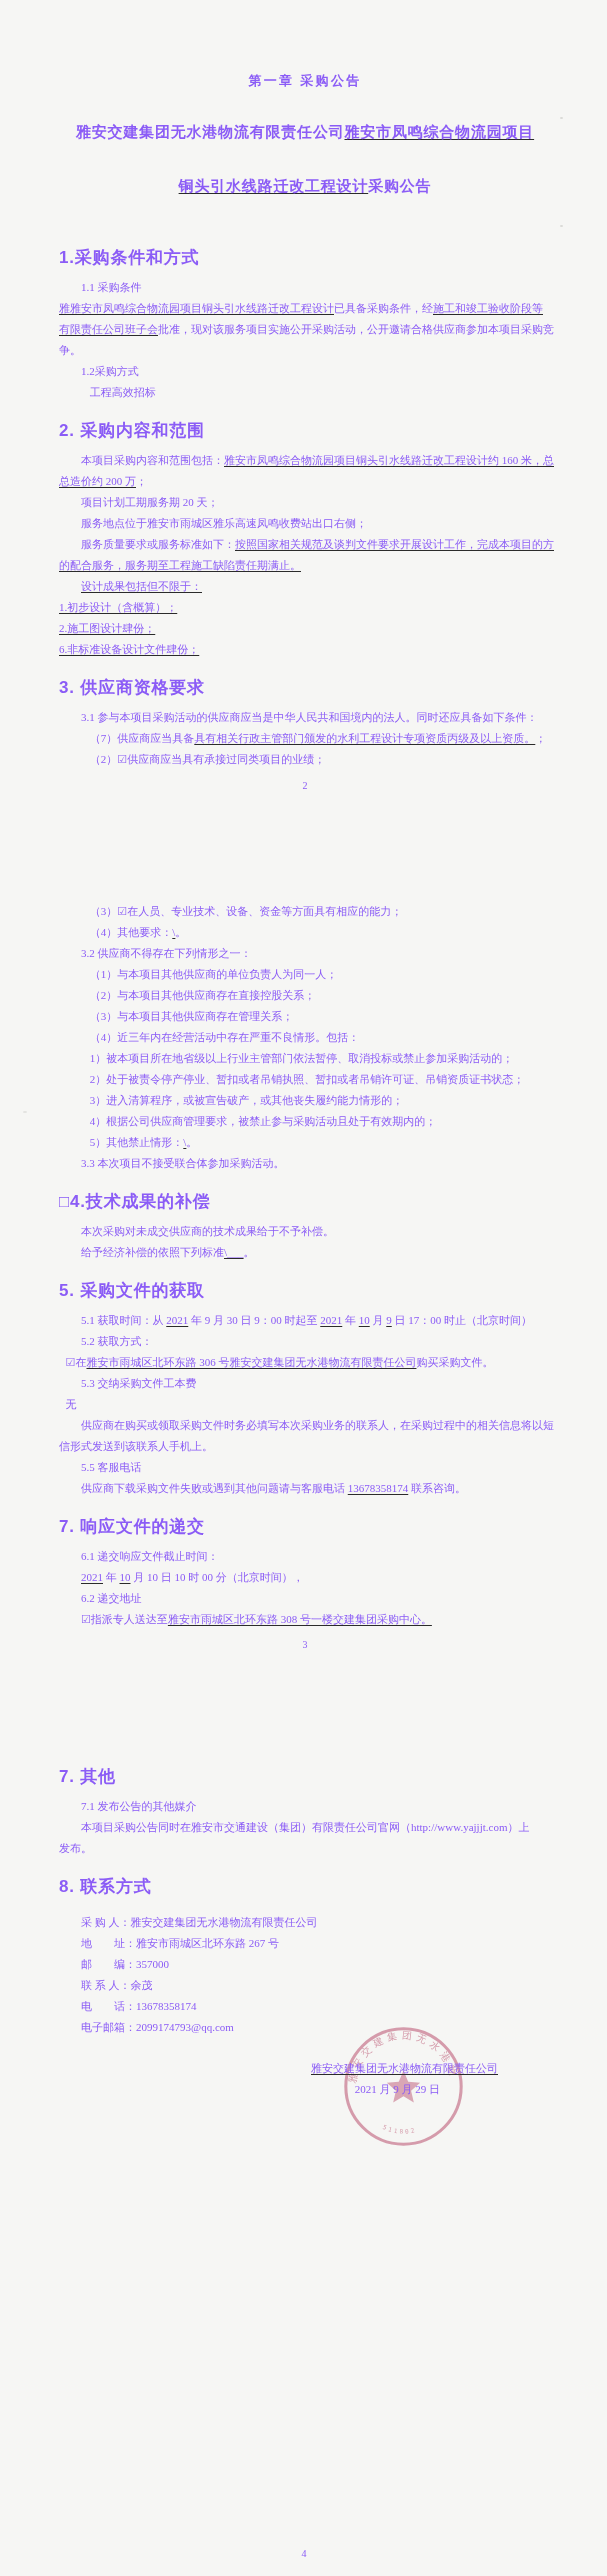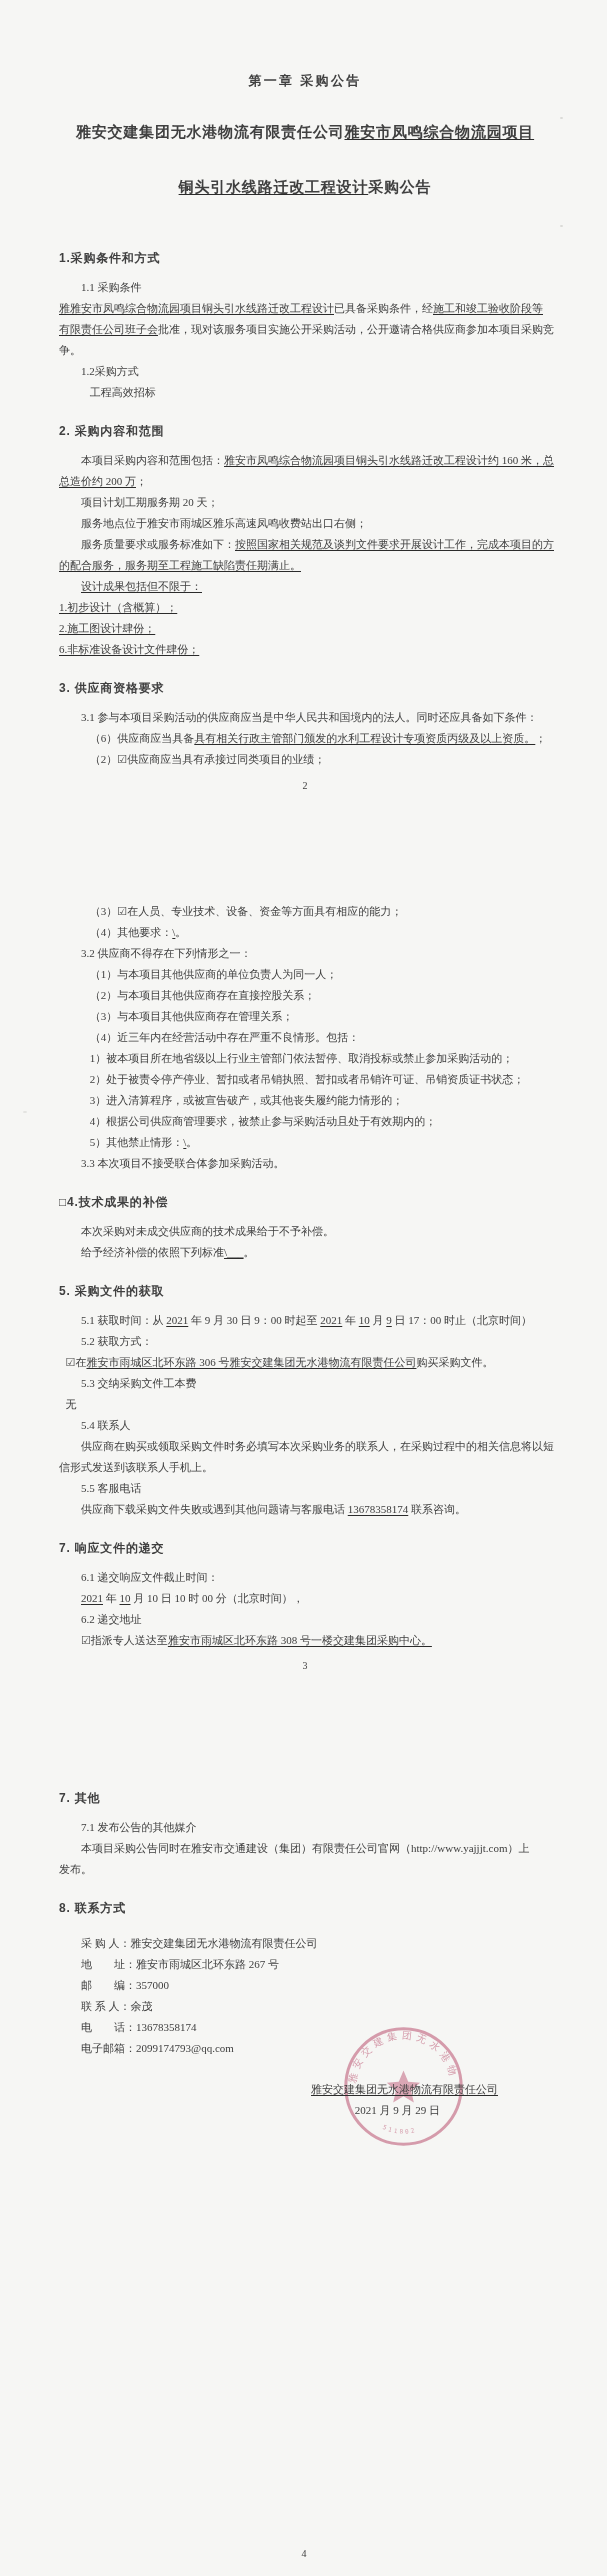--- a/index.html
+++ b/index.html
@@ -2,21 +2,21 @@
 <html style="font-size:12px"><head>
 <meta charset="utf-8">
 <style>
   html,body{margin:0;padding:0;background:#ffffff;}
   .sheet{
     position:relative;
     width:608px;height:2576px;
     margin:0;
     background:#f6f6f4;
     overflow:hidden;
-    color:#404040;
+    color:#8b5cf6;
     font-family:"Liberation Serif","DejaVu Serif",serif;
   }
   .doc{
     padding:0 57px 0 59px;
   }
   .line{
     font-size:11px;
     line-height:21px;
     white-space:nowrap;
   }
@@ -27,28 +27,28 @@
     font-family:"Liberation Sans","DejaVu Sans",sans-serif;
     font-weight:700;font-size:13px;letter-spacing:2.3px;
   }
   .t1{
     margin-top:29px;text-align:center;
     font-family:"Liberation Sans","DejaVu Sans",sans-serif;
     font-weight:700;font-size:15px;letter-spacing:0.8px;line-height:23px;
   }
   .t2{
     margin-top:33px;text-align:center;
-    font-family:Liberation Serif, serif;
+    font-family:Liberation Mono, monospace;
     font-weight:700;font-size:15px;letter-spacing:0.8px;line-height:23px;
   }
   
   .h1{
     margin-top:18px;margin-bottom:9px;
     font-family:"Liberation Sans","DejaVu Sans",sans-serif;
-    font-weight:700;font-size:12px;letter-spacing:0.8px;line-height:20px;
+    font-weight:700;font-size:17px;letter-spacing:0.8px;line-height:20px;
   }
   .mt-sec1{margin-top:49px;}
   
   .i{text-indent:2em;}
   .ii{text-indent:2.8em;}
   .s{text-indent:0.6em;}
   
   .pg{margin-top:7.6px;text-align:center;font-size:10px;line-height:15px;}
   .p4{position:absolute;left:0;right:0;top:2546px;margin:0;}
   
@@ -92,21 +92,21 @@
       <div class="line b i"><span>项目计划工期服务期 20 天；</span></div>
       <div class="line b i"><span>服务地点位于雅安市雨城区雅乐高速凤鸣收费站出口右侧；</span></div>
       <div class="line b i"><span>服务质量要求或服务标准如下：</span><span class="u">按照国家相关规范及谈判文件要求开展设计工作，完成本项目的方</span></div>
       <div class="line b"><span class="u">的配合服务，服务期至工程施工缺陷责任期满止。</span></div>
       <div class="line b i"><span class="u">设计成果包括但不限于：</span></div>
       <div class="line b"><span class="u">1.初步设计（含概算）；</span></div>
       <div class="line b"><span class="u">2.施工图设计肆份；</span></div>
       <div class="line b"><span class="u">6.非标准设备设计文件肆份；</span></div>
       <div class="line h1"><span>3.  供应商资格要求</span></div>
       <div class="line b i"><span>3.1 参与本项目采购活动的供应商应当是中华人民共和国境内的法人。同时还应具备如下条件：</span></div>
-      <div class="line b ii"><span>（6）供应商应当具备</span><span class="u">具有相关行政主管部门颁发的水利工程设计专项资质丙级及以上资质。</span><span>；</span></div>
+      <div class="line b ii"><span>（7）供应商应当具备</span><span class="u">具有相关行政主管部门颁发的水利工程设计专项资质丙级及以上资质。</span><span>；</span></div>
       <div class="line b ii"><span>（2）☑供应商应当具有承接过同类项目的业绩；</span></div>
       <div class="line pg"><span>2</span></div>
       <div class="line b ii brk1"><span>（3）☑在人员、专业技术、设备、资金等方面具有相应的能力；</span></div>
       <div class="line b ii"><span>（4）其他要求：</span><span class="u">\</span><span>。</span></div>
       <div class="line b i"><span>3.2 供应商不得存在下列情形之一：</span></div>
       <div class="line b ii"><span>（1）与本项目其他供应商的单位负责人为同一人；</span></div>
       <div class="line b ii"><span>（2）与本项目其他供应商存在直接控股关系；</span></div>
       <div class="line b ii"><span>（3）与本项目其他供应商存在管理关系；</span></div>
       <div class="line b ii"><span>（4）近三年内在经营活动中存在严重不良情形。包括：</span></div>
       <div class="line b ii"><span>1）被本项目所在地省级以上行业主管部门依法暂停、取消投标或禁止参加采购活动的；</span></div>
@@ -117,21 +117,20 @@
       <div class="line b i"><span>3.3 本次项目不接受联合体参加采购活动。</span></div>
       <div class="line h1"><span>□4.技术成果的补偿</span></div>
       <div class="line b i"><span>本次采购对未成交供应商的技术成果给于不予补偿。</span></div>
       <div class="line b i"><span>给予经济补偿的依照下列标准</span><span class="u">\___</span><span>。</span></div>
       <div class="line h1"><span>5. 采购文件的获取</span></div>
       <div class="line b i"><span>5.1 获取时间：从 </span><span class="u">2021</span><span> 年 9 月 30 日 9：00 时起至 </span><span class="u">2021</span><span> 年 </span><span class="u">10</span><span> 月 </span><span class="u">9</span><span> 日 17：00 时止（北京时间）</span></div>
       <div class="line b i"><span>5.2 获取方式：</span></div>
       <div class="line b s"><span>☑在</span><span class="u">雅安市雨城区北环东路 306 号雅安交建集团无水港物流有限责任公司</span><span>购买采购文件。</span></div>
       <div class="line b i"><span>5.3 交纳采购文件工本费</span></div>
       <div class="line b s"><span>无</span></div>
-      <div class="line b i"><span>5.4 联系人</span></div>
       <div class="line b i"><span>供应商在购买或领取采购文件时务必填写本次采购业务的联系人，在采购过程中的相关信息将以短</span></div>
       <div class="line b"><span>信形式发送到该联系人手机上。</span></div>
       <div class="line b i"><span>5.5 客服电话</span></div>
       <div class="line b i"><span>供应商下载采购文件失败或遇到其他问题请与客服电话 </span><span class="u">13678358174</span><span> 联系咨询。</span></div>
       <div class="line h1"><span>7. 响应文件的递交</span></div>
       <div class="line b i"><span>6.1 递交响应文件截止时间：</span></div>
       <div class="line b i"><span class="u">2021</span><span> 年 </span><span class="u">10</span><span> 月 10 日 10 时 00 分（北京时间），</span></div>
       <div class="line b i"><span>6.2 递交地址</span></div>
       <div class="line b i"><span>☑指派专人送达至</span><span class="u">雅安市雨城区北环东路 308 号一楼交建集团采购中心。</span></div>
       <div class="line pg"><span>3</span></div>

